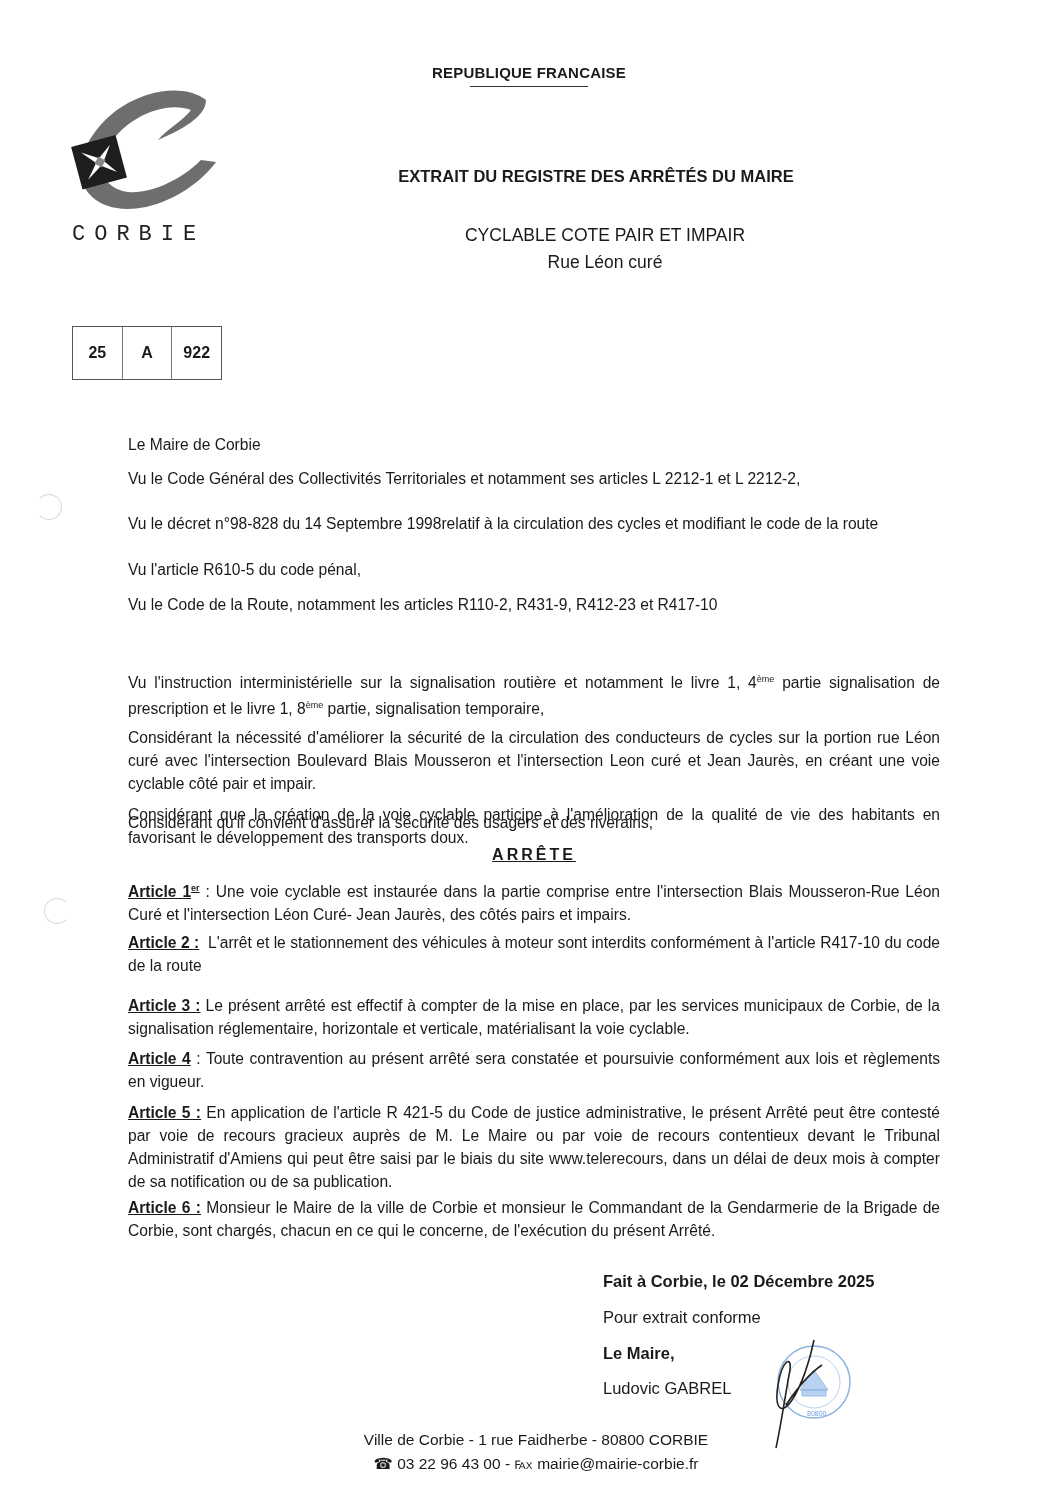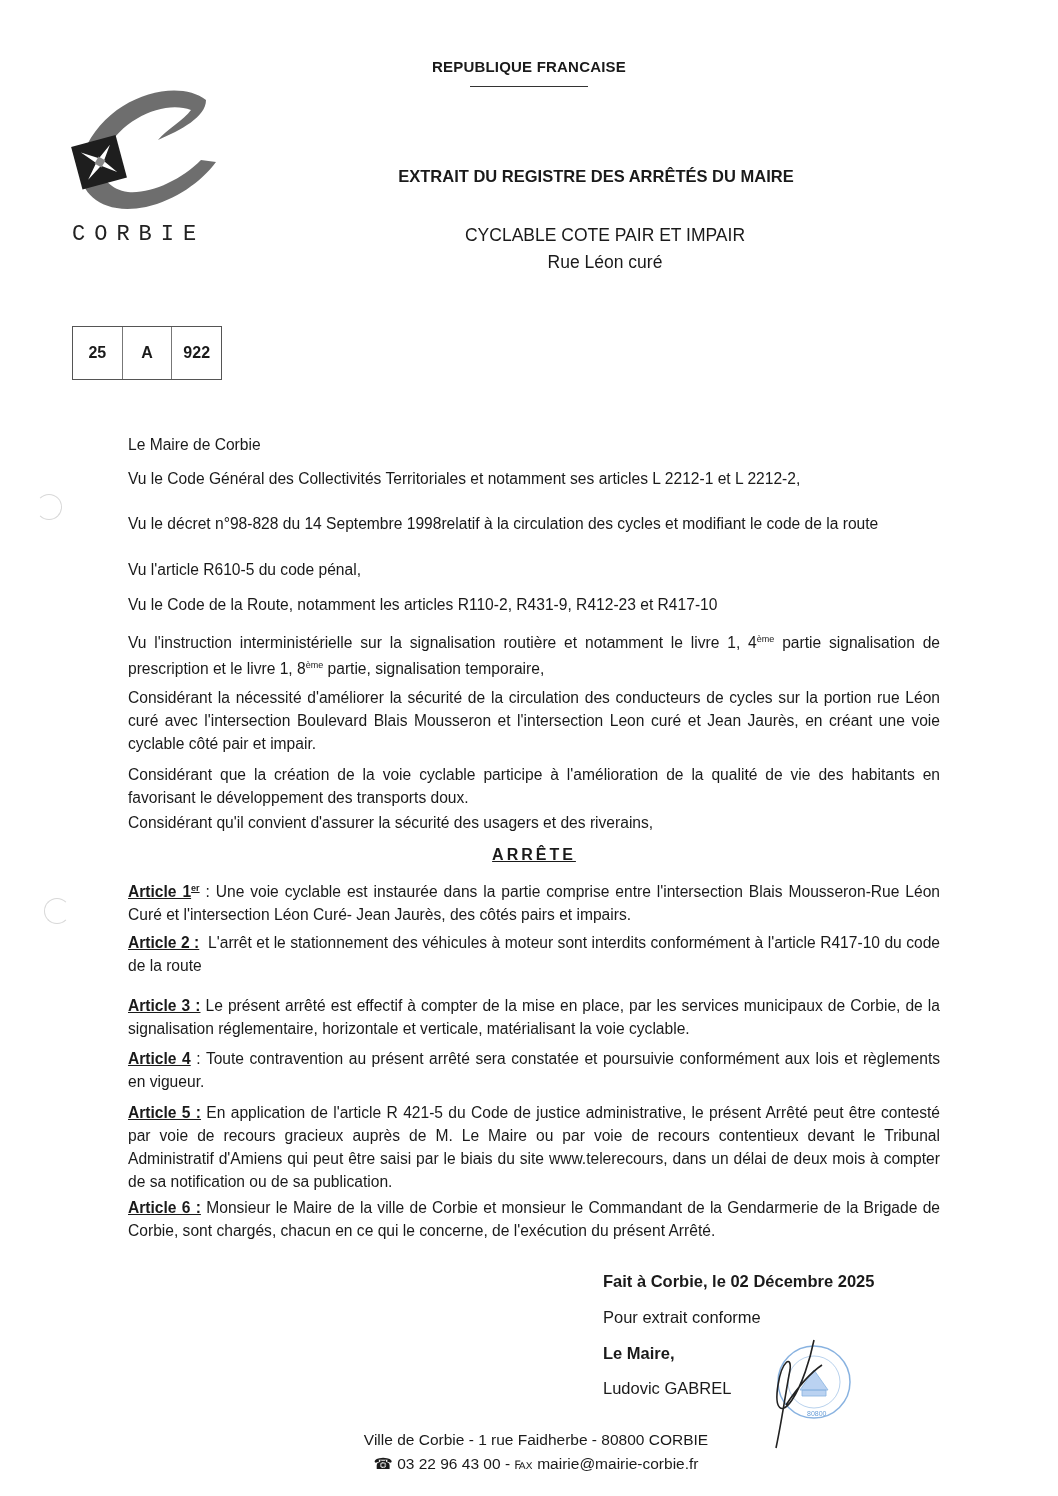--- a/index.html
+++ b/index.html
@@ -1,29 +1,29 @@
 <!DOCTYPE html>
 <html><head>
   <meta charset="utf-8">
   <style>
     html, body { margin: 0; padding: 0; background: #ffffff; }
     body { width: 1058px; height: 1496px; position: relative; overflow: hidden;
       font-family: "Liberation Sans", sans-serif; color: #1a1a1a; }
     .abs { position: absolute; }
-    .rep { left: 0; width: 1058px; top: 58px; text-align: center; font-weight: bold; font-size: 15px; letter-spacing: 0.2px; }
+    .rep { left: 0; width: 1058px; top: 64px; text-align: center; font-weight: bold; font-size: 15px; letter-spacing: 0.2px; }
     .rep-rule { left: 470px; top: 86px; width: 118px; height: 1px; background: #333; }
     .logo { left: 66px; top: 82px; width: 170px; height: 165px; }
     .logo-word { left: 72px; top: 222px; font-family: Liberation Mono, monospace; font-size: 22px; letter-spacing: 9px; color: #222; }
     .reg-title { left: 0; width: 1192px; top: 167px; text-align: center; font-weight: bold; font-size: 16.5px; }
     .subtitle { left: 260px; width: 690px; top: 222px; text-align: center; font-size: 17.5px; line-height: 27px; }
     .ref-box { left: 72px; top: 326px; width: 150px; height: 54px; border: 1.5px solid #555; display: flex; box-sizing: border-box; }
     .ref-cell { flex: 1; display: flex; align-items: center; justify-content: center; font-weight: bold; font-size: 16px; border-right: 1px solid #777; }
     .ref-cell:last-child { border-right: none; }
     .body-text { left: 128px; width: 812px; font-size: 15.6px; line-height: 23px; }
-    .just { text-align: justify; }
+    .just { text-align: justify; margin-top: 40px; }
     .arrete { left: 0; width: 1068px; top: 846px; text-align: center; font-weight: bold; font-size: 16px; letter-spacing: 3px; text-decoration: underline; }
     .art { left: 128px; width: 812px; font-size: 15.6px; line-height: 23px; text-align: justify; }
     .art .lbl { font-weight: bold; text-decoration: underline; margin-top: 8px; }
     .sign { left: 587px; font-size: 16.5px; margin-left: 16px; }
     .sign.b { font-weight: bold; }
     .footer { left: 0; width: 1072px; text-align: center; font-size: 15.5px; }
     .scan-hole { border: 1px solid #d8d8d8; border-radius: 50%; width: 24px; height: 24px; border-left-color: transparent; }
     sup { font-size: 9px; }
   </style>
 </head>

